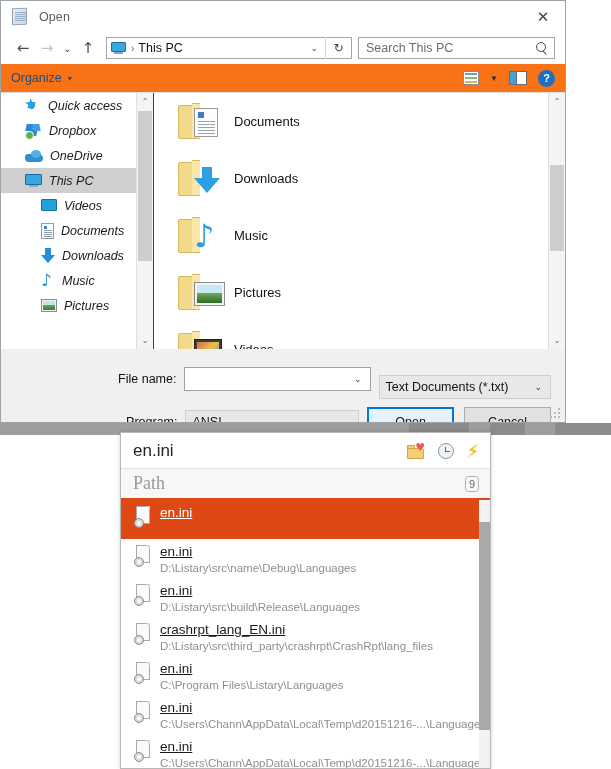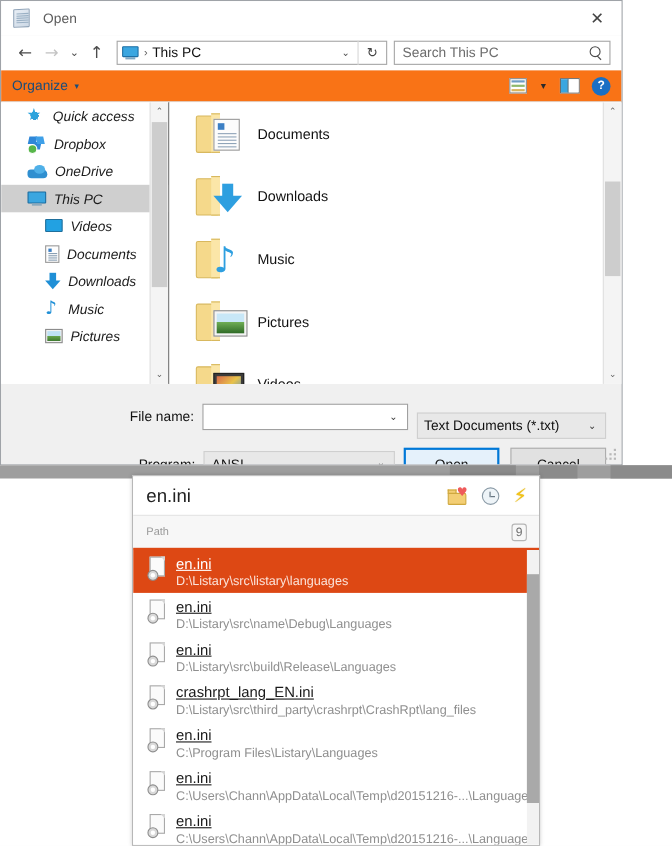--- a/index.html
+++ b/index.html
@@ -218,21 +218,21 @@
     font-family:"DejaVu Sans",sans-serif;}
   .ico-clock{width:16px;height:16px;border:1.6px solid #8a9aa6;border-radius:50%;background:#eef4f8;
     position:relative;box-sizing:border-box;}
   .ico-clock:before{content:"";position:absolute;left:6px;top:3px;width:1.4px;height:5px;background:#5a6b78;}
   .ico-clock:after{content:"";position:absolute;left:7px;top:7px;width:4px;height:1.4px;background:#5a6b78;}
   .ico-bolt{color:#f5c517;font-size:17px;line-height:16px;font-family:"DejaVu Sans",sans-serif;
     text-shadow:0 0 1px #c79c05;}
 
   .ls-path{height:29px;display:flex;align-items:center;background:#f7f7f7;
     border-bottom:2px solid #dd4814;}
-  .ls-path .ph{margin-left:12px;font-size:10px;color:#9a9a9a;}
+  .ls-path .ph{margin-left:12px;font-size:18px;color:#9a9a9a;font-family:Liberation Serif, serif;}
   .ls-badge{margin-left:auto;margin-right:11px;min-width:13px;height:16px;border:1px solid #b5b5b5;
     border-radius:3px;font-size:11px;color:#6e6e6e;display:flex;align-items:center;
     justify-content:center;padding:0 3px;box-sizing:border-box;}
 
   .ls-list{position:relative;height:268px;overflow:hidden;background:#fff;}
   .ls-item{height:39px;display:flex;align-items:flex-start;padding:4px 0 0 10px;box-sizing:border-box;
     position:relative;}
   .ls-item.sel{background:#dd4814;}
   .ls-fico{width:19px;height:22px;flex:none;margin:2px 6px 0 4px;position:relative;}
   .ls-fico .pg{position:absolute;left:1px;top:0;width:14px;height:18px;background:#fbfbfb;
@@ -481,21 +481,20 @@
 
   <div class="ls-list">
 
     <div class="ls-item sel">
       <span class="ls-fico">
           <i class="pg"></i>
           <i class="gear"></i>
         </span>
       <span class="ls-txt">
         <span class="ls-name">en.ini</span>
-        <span class="ls-dir">D:\Listary\src\listary\languages</span>
       </span>
     </div>
 
     <div class="ls-item">
       <span class="ls-fico">
           <i class="pg"></i>
           <i class="gear"></i>
         </span>
       <span class="ls-txt">
         <span class="ls-name">en.ini</span>

